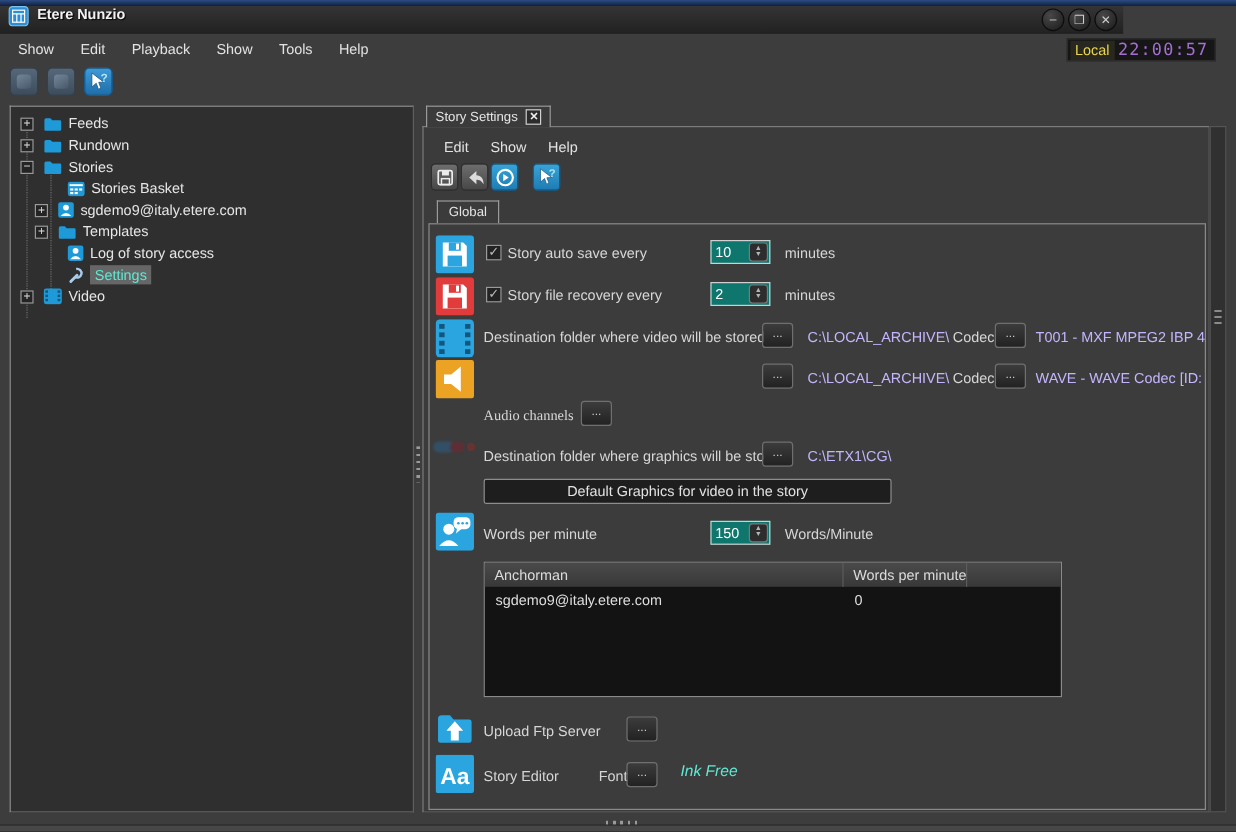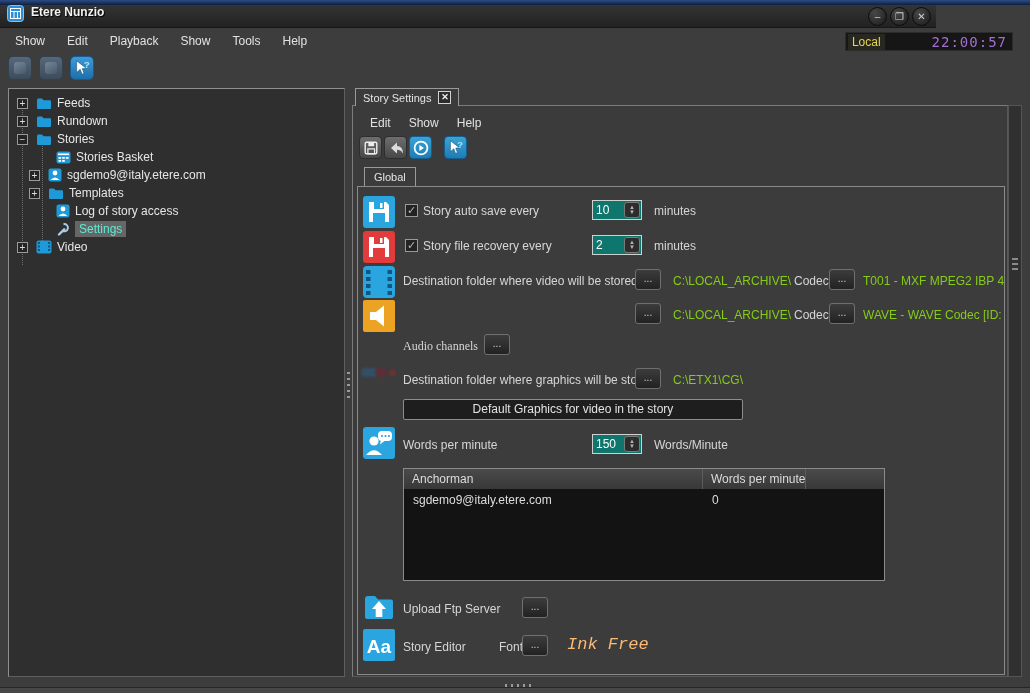--- a/index.html
+++ b/index.html
@@ -15,21 +15,21 @@
   .title-icon { width:17px; height:17px; margin-left:7px; }
   .title-text { margin-left:7px; font-size:12px; font-weight:bold; color:#f2f2f2; text-shadow:1px 1px 1px #000; }
   .win-btns { position:absolute; right:5px; top:2px; display:flex; gap:3px; }
   .win-btn { width:19px; height:19px; border-radius:50%; border:1px solid #0d0d0d;
              background:radial-gradient(circle at 35% 30%, #484848, #1a1a1a);
              color:#cfcfcf; font-size:10px; display:flex; align-items:center; justify-content:center; }
 
   .menubar { position:absolute; left:4px; top:31px; display:flex; font-size:12px; color:#e2e2e2; }
   .menu-item { padding:3px 11px; }
   .clock { position:absolute; right:17px; top:32px; height:19px; display:flex; align-items:center;
-           background:#161616; border:1px solid #2c2c2c; padding:0 2px;gap:44px; }
+           background:#161616; border:1px solid #2c2c2c; padding:0 2px; }
   .clock-zone { color:#e9d54b; font-size:12px; background:#282820; padding:1px 4px; }
   .clock-time { color:#a46fd0; font-family:"DejaVu Sans Mono", monospace; font-size:14px; letter-spacing:1px; padding:0 3px; }
 
   .main-toolbar { position:absolute; left:8px; top:56px; display:flex; gap:7px; }
   .tbtn { width:24px; height:24px; border-radius:5px; display:flex; align-items:center; justify-content:center; }
   .tbtn.dim { background:linear-gradient(#55687a,#3d4c5c); border:1px solid #33404e; }
   .tbtn.dim .faint { width:12px; height:12px; border-radius:3px; background:linear-gradient(135deg, rgba(180,200,220,.35), rgba(120,140,160,.1)); }
   .tbtn.help { background:linear-gradient(#3e9ad8,#1d6faa); border:1px solid #155d92; }
 
   
@@ -78,21 +78,21 @@
 
   .global-tab { position:absolute; left:11px; top:61px; height:19px; padding:0 9px;
                 background:#3b3b3b; border:1px solid #9a9a9a; border-bottom:none;
                 font-size:11px; color:#e4e4e4; display:flex; align-items:center; z-index:2; }
   .groupbox { position:absolute; left:4px; top:80px; width:648px; height:489px;
               border:1px solid #8a8a8a; background:#3c3c3c; }
 
   
   .gicon { position:absolute; left:5px; width:32px; height:32px; }
   .slabel { position:absolute; font-size:12px; color:#d6d6d6; white-space:nowrap; }
-  .spath  { position:absolute; font-size:12px; color:#84cc16; white-space:nowrap; }
+  .spath  { position:absolute; font-size:12px; color:#c4b5fd; white-space:nowrap; }
   .cb { position:absolute; width:13px; height:13px; background:#232323; border:1px solid #9a9a9a;
         color:#b9b9b9; font-size:11px; line-height:11px; text-align:center; }
   .spin { position:absolute; display:flex; align-items:center; border:1px solid #d0d0d0; background:#0f766e; height:20px; }
   .spin .val { width:30px; padding:0 3px; color:#fff; font-size:12px; }
   .spin .btns { width:16px; height:16px; margin:1px; background:#2d2d2d; border:1px solid #7a7a7a; border-radius:3px;
                 display:flex; flex-direction:column; align-items:center; justify-content:center; color:#b5b5b5;
                 font-size:6px; line-height:5px; }
   .browse { position:absolute; width:26px; height:21px; background:linear-gradient(#3c3c3c,#222);
             border:1px solid #6f6f6f; border-radius:3px; color:#cfcfcf; font-size:10px;
             text-align:center; line-height:17px; }
@@ -101,21 +101,21 @@
             text-align:center; line-height:19px; }
 
   .anch-table { position:absolute; left:45px; top:281px; width:482px; height:113px;
                 border:1px solid #8a8a8a; background:#131313; font-size:12px; }
   .anch-head { display:flex; height:20px; background:linear-gradient(#4a4a4a,#383838); color:#dcdcdc; }
   .anch-head .hc { border-right:1px solid #5c5c5c; padding:3px 0 0 8px; white-space:nowrap; overflow:hidden; }
   .anch-row { display:flex; height:22px; color:#dedede; align-items:center; }
   .anch-row .rc { padding-left:9px; white-space:nowrap; overflow:hidden; }
   .c0 { width:299px; } .c1 { width:103px; } .c2 { width:78px; border-right:none !important; }
 
-  .inkfree { position:absolute; font-family:Liberation Mono, monospace; font-style:italic; font-size:17px; color:#fdba74; }
+  .inkfree { position:absolute; font-family:Liberation Sans, sans-serif; font-style:italic; font-size:13px; color:#5eead4; }
 
   .cg-dim { position:absolute; left:3px; width:36px; height:14px; opacity:.55; }
   .cg-dim .b1 { position:absolute; left:0; top:2px; width:18px; height:9px; border-radius:5px; background:#2a5f8a; filter:blur(1px); }
   .cg-dim .r1 { position:absolute; left:14px; top:2px; width:12px; height:9px; border-radius:5px; background:#7a2330; filter:blur(1px); }
   .cg-dim .r2 { position:absolute; left:28px; top:3px; width:7px; height:7px; border-radius:50%; background:#8a2a2a; }
 </style>
 </head>
 <body>
 
 <div class="app">

